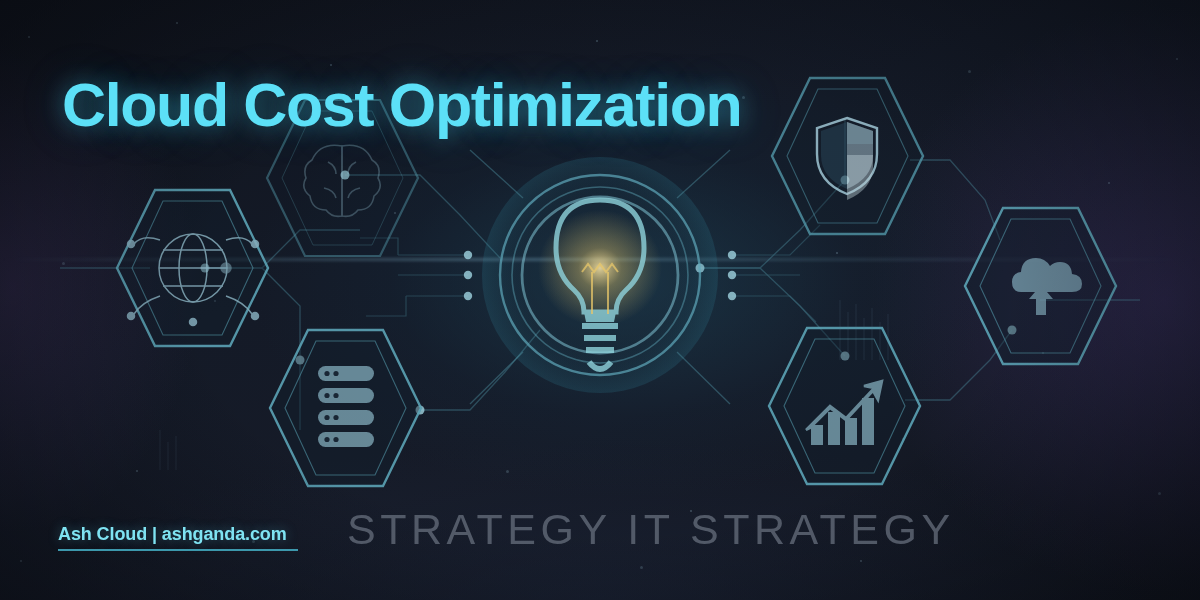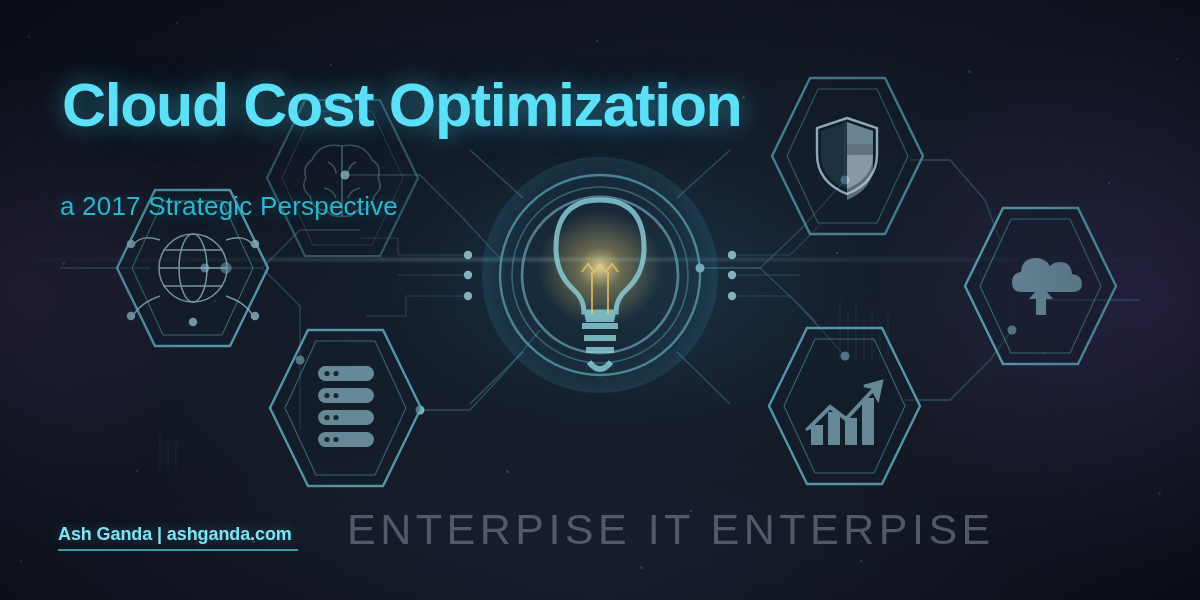--- a/index.html
+++ b/index.html
@@ -305,19 +305,18 @@
         <path d="M523 198 L470 150"></path>
         <path d="M677 198 L730 150"></path>
         <path d="M523 352 L470 404"></path>
         <path d="M677 352 L730 404"></path>
       </g>
     </g>
   </svg>
 
   <div class="bg-vignette"></div>
 
-  <div class="tagline">ENTERPISE IT ENTERPISE</div>
+  <div class="tagline">STRATEGY IT STRATEGY</div>
   <div class="title">Cloud Cost Optimization</div>
-  <div class="subtitle">a 2017 Strategic Perspective</div>
-  <div class="byline">Ash Ganda | ashganda.com</div>
+  <div class="byline">Ash Cloud | ashganda.com</div>
   <div class="byline-rule"></div>
 
 </div>
 
 </body></html>

